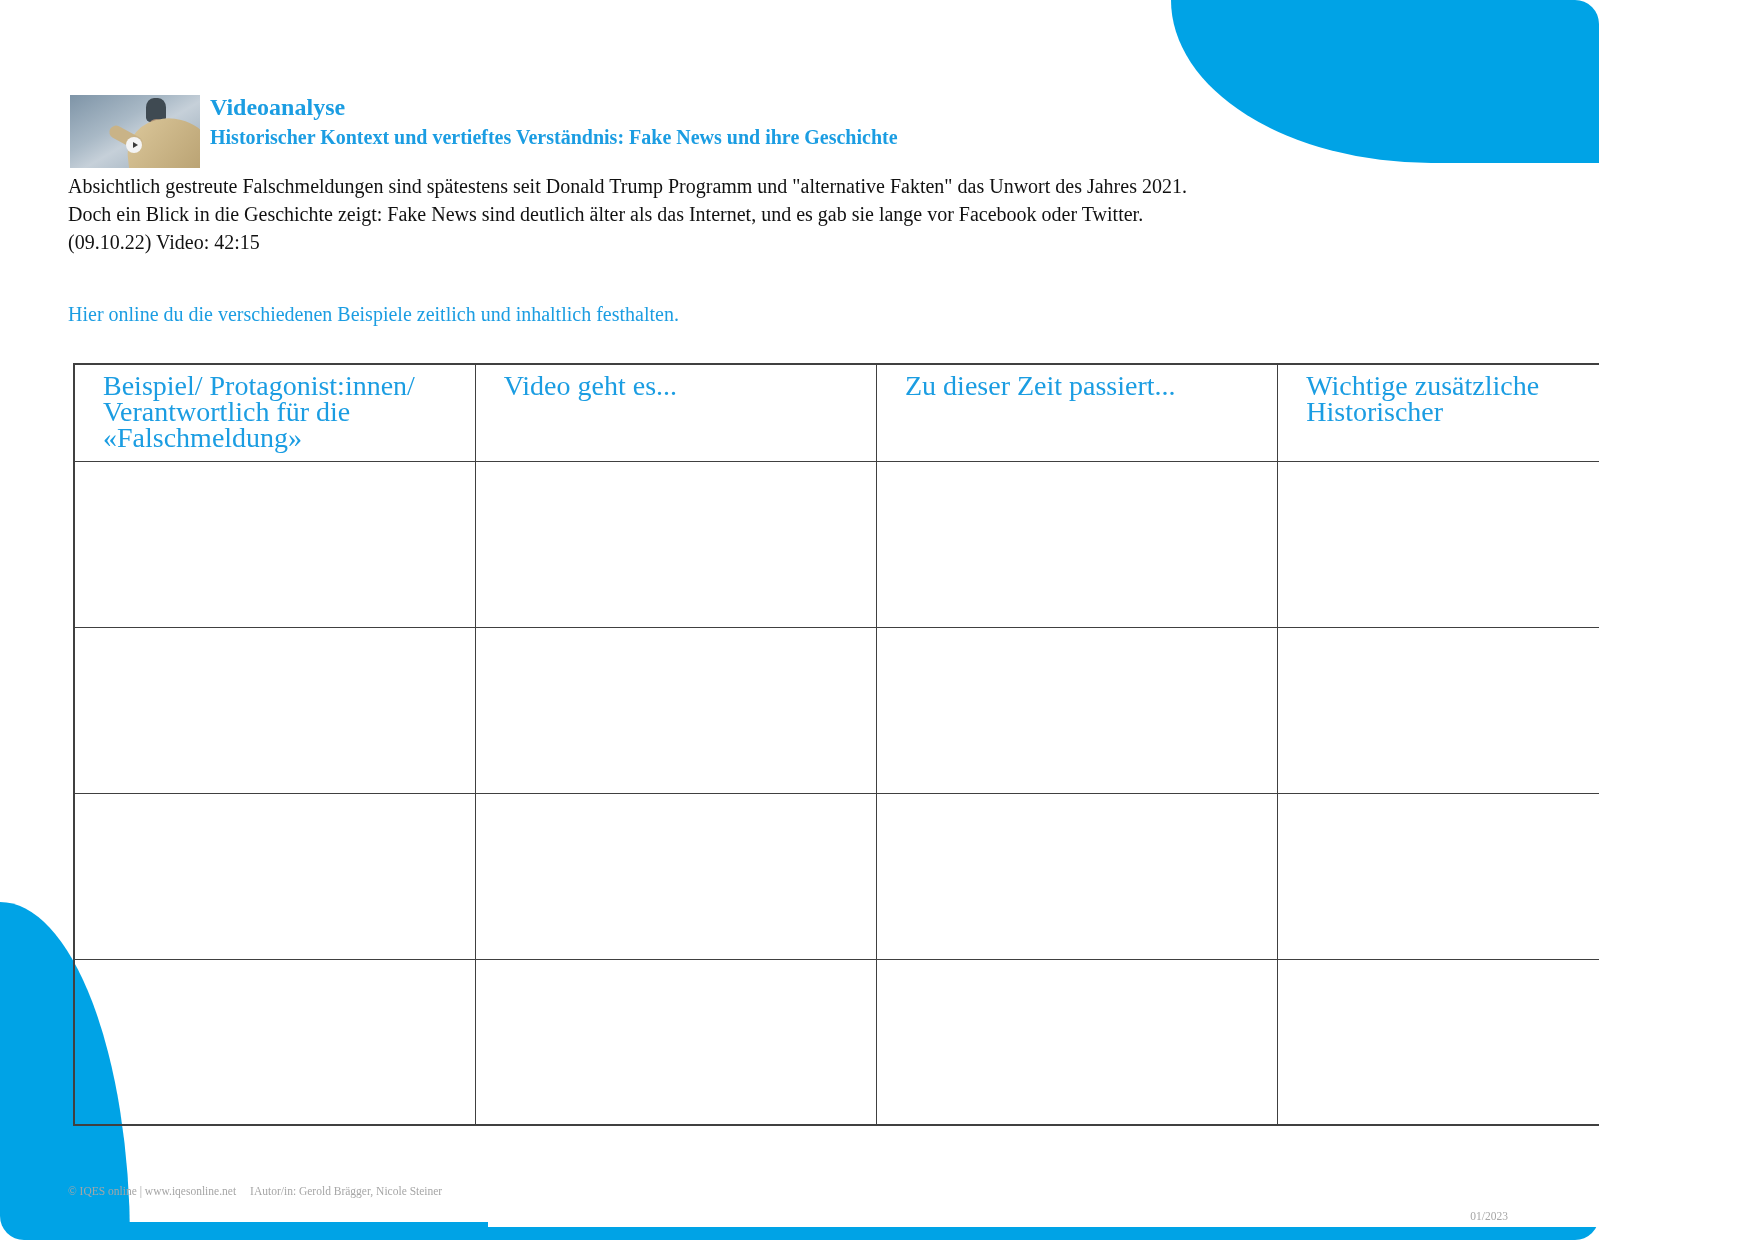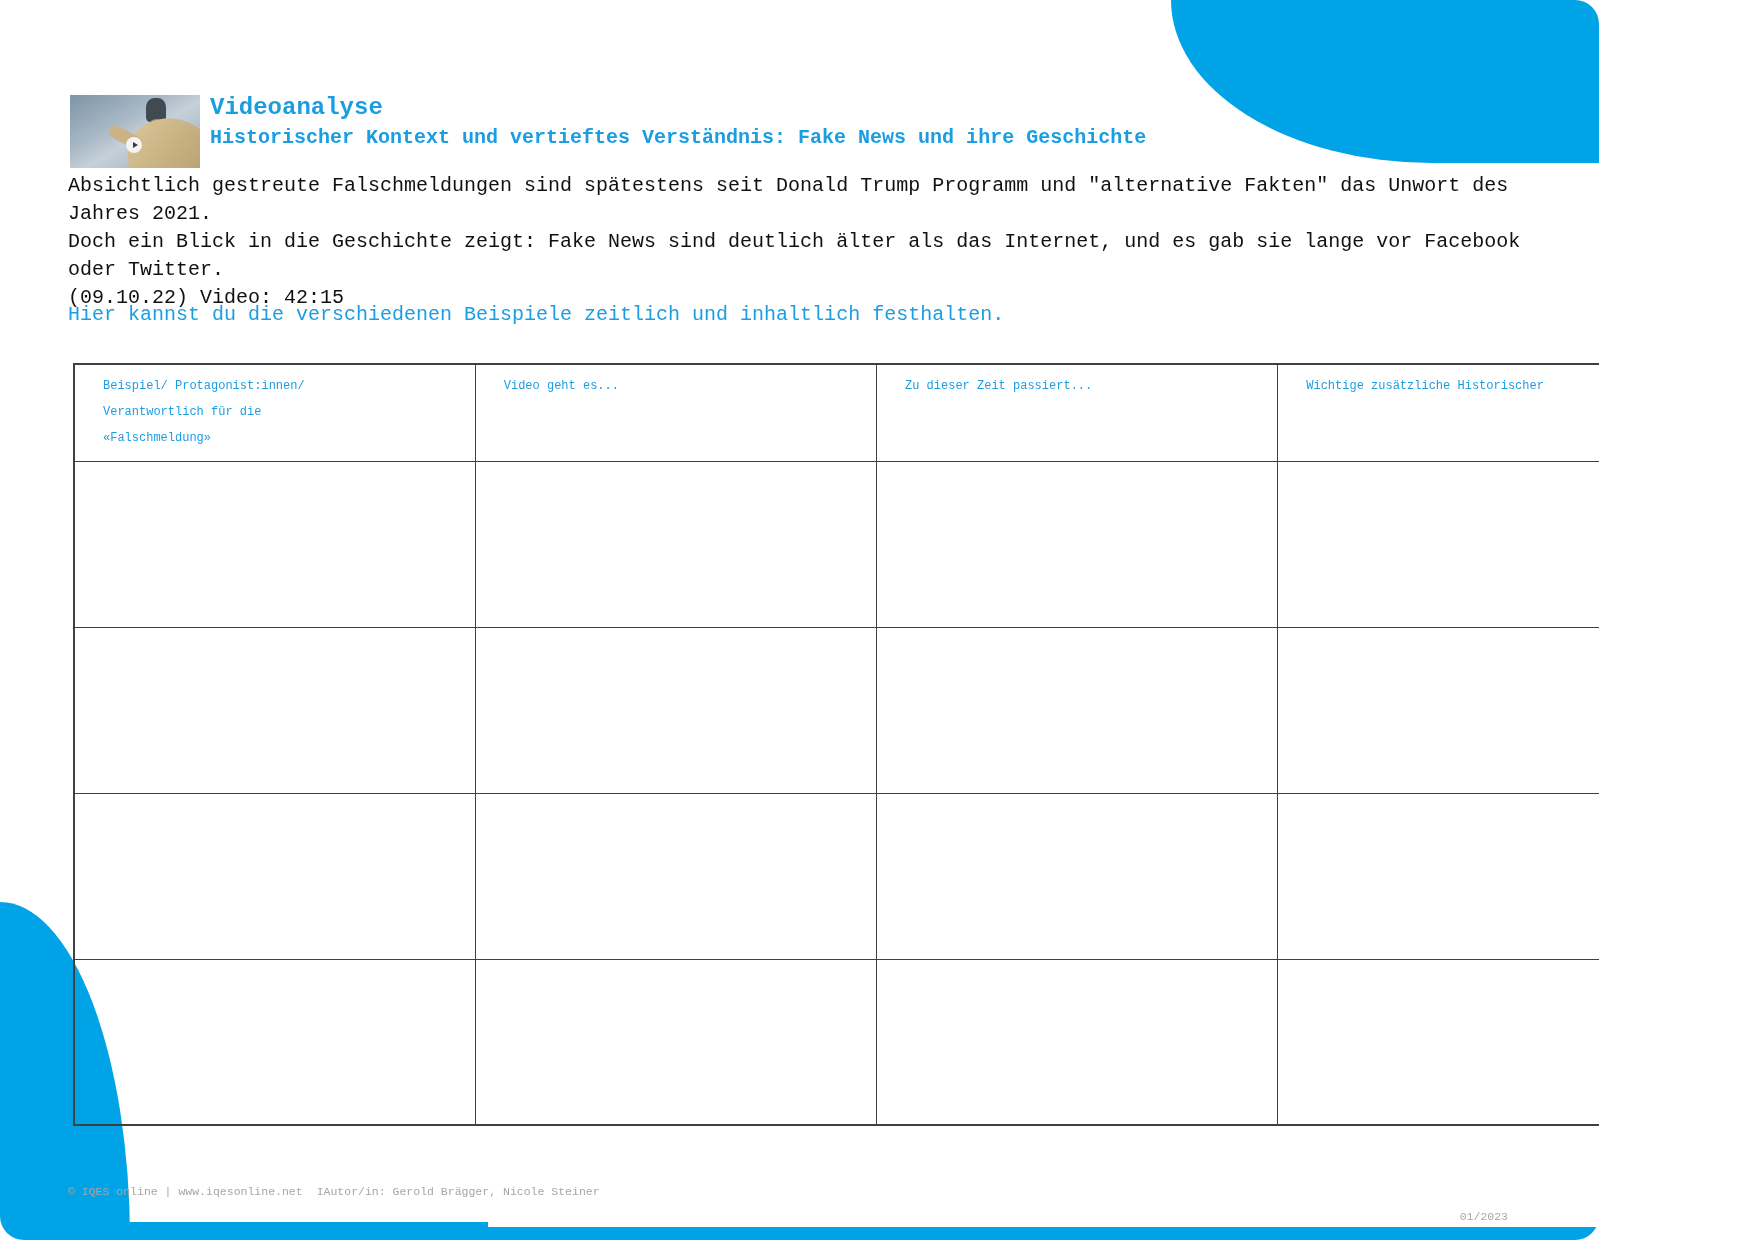--- a/index.html
+++ b/index.html
@@ -2,21 +2,21 @@
 <html><head>
 <meta charset="utf-8">
 <style>
   * { box-sizing: border-box; }
   html, body { margin: 0; padding: 0; background: #ffffff; }
   .page {
     position: relative;
     width: 1599px;
     height: 1240px;
     background: #ffffff;
-    font-family: Liberation Mono, monospace;
+    font-family: Liberation Serif, serif;
     overflow: hidden;
     color: #1a1a1a;
     border-radius: 24px;
   }
 
   
   .decor { position: absolute; background: #00a3e6; }
   .decor-top-right { top: 0; right: 0; width: 428px; height: 163px; border-bottom-left-radius: 260px 163px; }
   .decor-bottom-left { bottom: 0; left: 0; width: 130px; height: 338px; border-top-right-radius: 130px 338px; }
   .decor-bar-a { left: 95px; bottom: 0; width: 393px; height: 18px; }
@@ -52,21 +52,21 @@
   table.worksheet th, table.worksheet td {
     border: 1px solid #404040;
     width: 25%;
     vertical-align: top;
     text-align: left;
     padding: 8px 10px;
   }
   table.worksheet th {
     font-weight: normal;
     color: #1b9de2;
-    font-size: 12px;
+    font-size: 28px;
     line-height: 26px;
     height: 97px;
     padding-left: 28px;
   }
   table.worksheet td { height: 166px; font-size: 20px; }
   table.worksheet th span { display: block; }
 
   .footer-left {
     position: absolute; left: 68px; top: 1147px; font-size: 11.5px; color: #a6a6a6; z-index: 3; margin-top: 38px;
   }
@@ -96,21 +96,21 @@
 
   <div class="doc-title">Videoanalyse</div>
   <div class="doc-subtitle">Historischer Kontext und vertieftes Verständnis: Fake News und ihre Geschichte</div>
 
   <div class="intro">
     <div>Absichtlich gestreute Falschmeldungen sind spätestens seit Donald Trump Programm und "alternative Fakten" das Unwort des Jahres 2021.</div>
     <div>Doch ein Blick in die Geschichte zeigt: Fake News sind deutlich älter als das Internet, und es gab sie lange vor Facebook oder Twitter.</div>
     <div>(09.10.22) Video: 42:15</div>
   </div>
 
-  <div class="instruction">Hier kannst du die verschiedenen Beispiele zeitlich und inhaltlich festhalten.</div>
+  <div class="instruction">Hier online du die verschiedenen Beispiele zeitlich und inhaltlich festhalten.</div>
 
   <table class="worksheet">
     <thead>
       <tr>
         <th>
           <span>Beispiel/ Protagonist:innen/</span>
           <span>Verantwortlich für die</span>
           <span>«Falschmeldung»</span>
         </th>
         <th>

